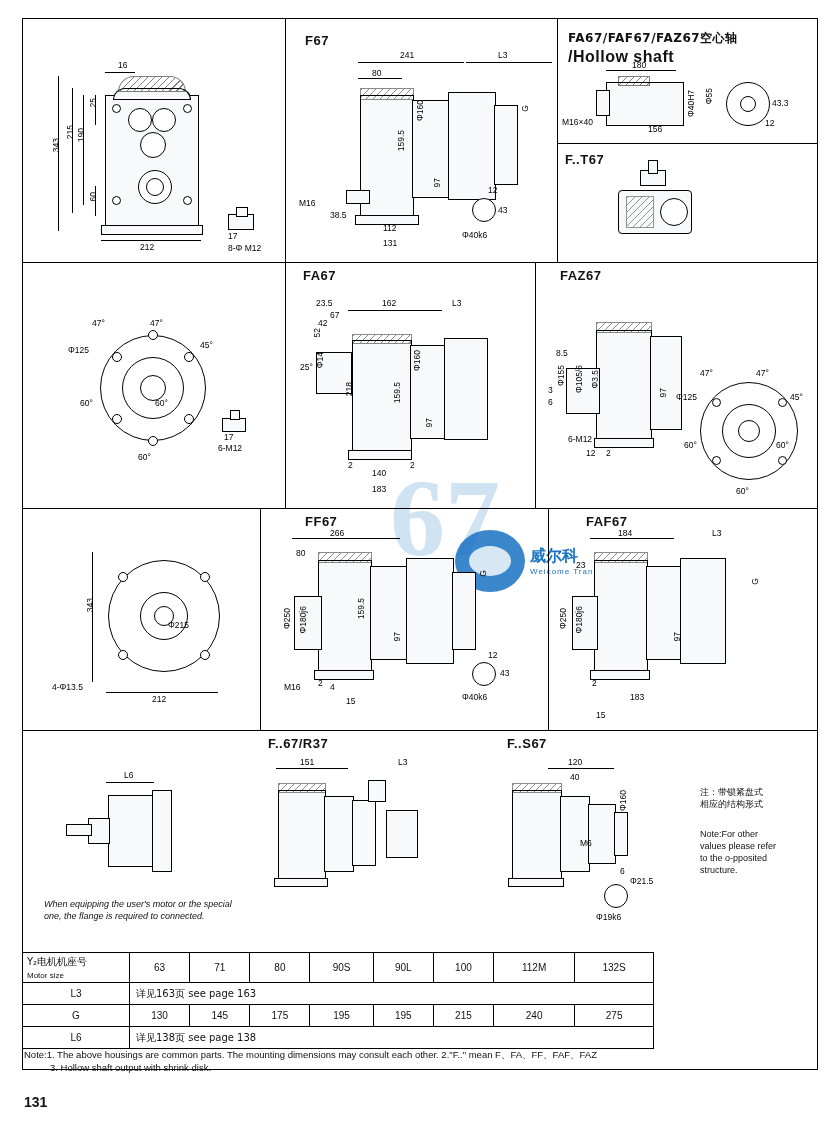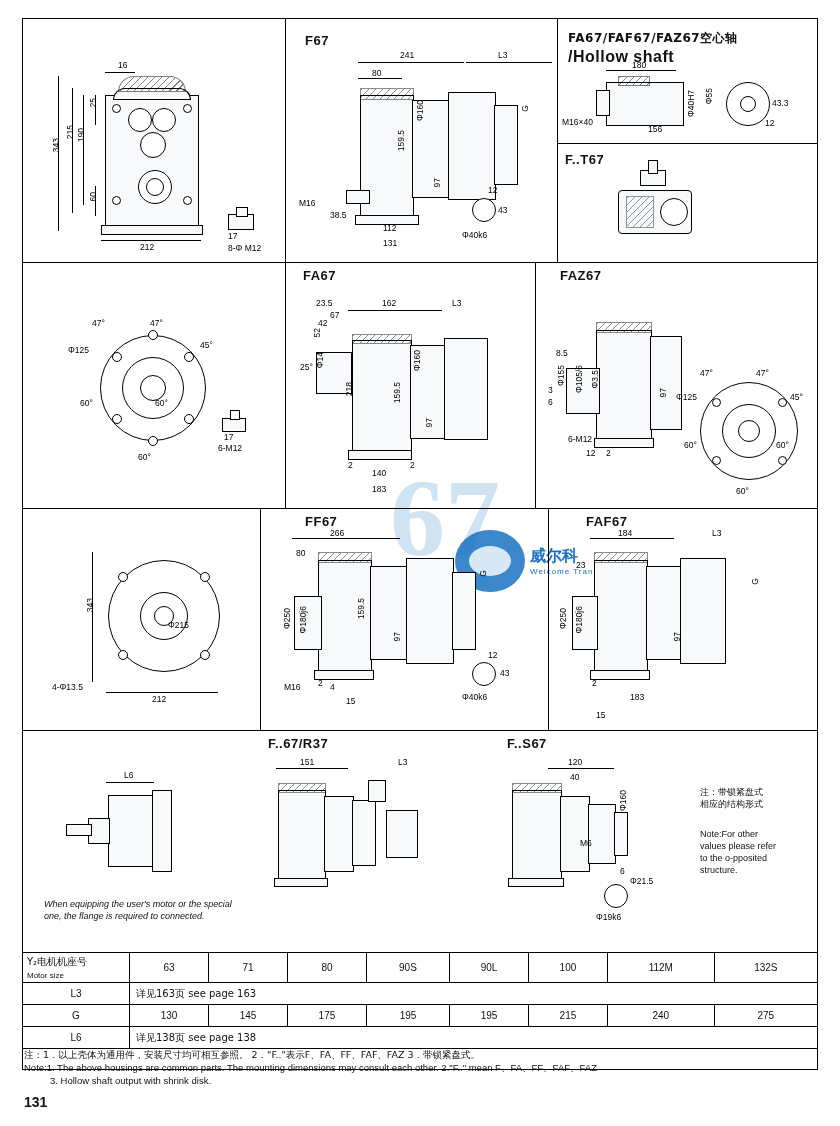--- a/index.html
+++ b/index.html
@@ -16,21 +16,21 @@
   .blk{position:absolute;}
   .wm{position:absolute;left:390px;top:455px;font-size:110px;font-weight:bold;color:#cfe3f2;font-family:"Liberation Serif",serif;z-index:0;}
   .wmlogo{position:absolute;left:455px;top:530px;width:70px;height:62px;border-radius:50%;background:#1a73c4;opacity:.85;z-index:0;}
   .wmlogo:after{content:"";position:absolute;left:14px;top:16px;width:42px;height:30px;border-radius:50%;background:#fff;opacity:.8;}
   .wmtxt{position:absolute;left:530px;top:546px;color:#1a73c4;font-size:16px;font-weight:bold;z-index:0;}
   .wmtxt small{display:block;font-size:8px;font-weight:normal;letter-spacing:1px;}
   
   .bodyshape{position:absolute;border:1px solid #000;background:#f7f9fb;}
   .hatch{background:repeating-linear-gradient(135deg,#000 0 1px,transparent 1px 5px);}
   .circ{position:absolute;border:1px solid #000;border-radius:50%;background:#fff;}
-  table.specs{position:absolute;left:22px;top:952px;width:796px;border-collapse:collapse;font-size:10px;}
+  table.specs{position:absolute;left:22px;top:952px;width:632px;border-collapse:collapse;font-size:10px;}
   table.specs td{border:1px solid #000;text-align:center;padding:2px 2px;height:17px;}
   .notes{position:absolute;left:24px;top:1048px;font-size:9.5px;line-height:13px;}
   .pageno{position:absolute;left:24px;top:1094px;font-size:14px;font-weight:bold;}
   .small{font-size:8px;}
   .note-box{position:absolute;font-size:9px;line-height:12px;}
   .cn{font-family:"DejaVu Sans","Liberation Sans",sans-serif;}
 </style>
 </head>
 <body>
 
@@ -380,19 +380,18 @@
       <td>275</td>
     </tr>
     <tr>
       <td>L6</td>
       <td colspan="11" style="text-align:left;padding-left:6px;" class="cn">详见138页  see page 138</td>
     </tr>
   </tbody>
     </table>
 
   <div class="notes">
-    <div class="cn">注：1．以上壳体为通用件，安装尺寸均可相互参照。    2．"F.."表示F、FA、FF、FAF、FAZ  3．带锁紧盘式。</div>
     <div>Note:1. The above housings are common parts. The mounting dimensions may consult each other.  2."F.." mean F、FA、FF、FAF、FAZ</div>
     <div style="padding-left:26px;">3. Hollow shaft output with shrink disk.</div>
   </div>
 
   <div class="pageno">131</div>
 </div>
 
 </body></html>

